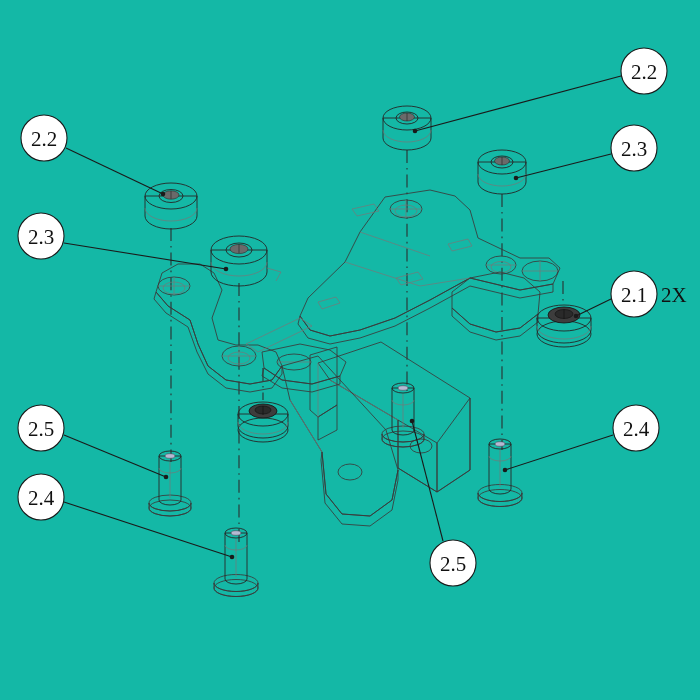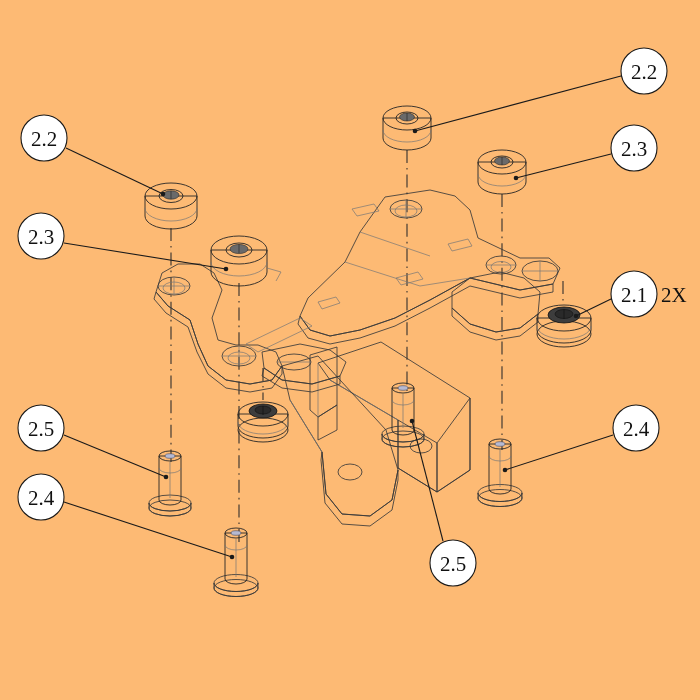--- a/index.html
+++ b/index.html
@@ -8,21 +8,21 @@
     padding: 0;
     background: #ffffff;
   }
   body {
     font-family: "Liberation Serif", "DejaVu Serif", serif;
   }
   #diagram-root {
     position: relative;
     width: 700px;
     height: 700px;
-    background: #fdba74;
+    background: #14b8a6;
     overflow: hidden;
     text-align: right;
   }
   #diagram-svg {
     display: block;
     width: 700px;
     height: 700px;
   }
   .callout-num {
     font-family: "Liberation Serif", "DejaVu Serif", serif;

